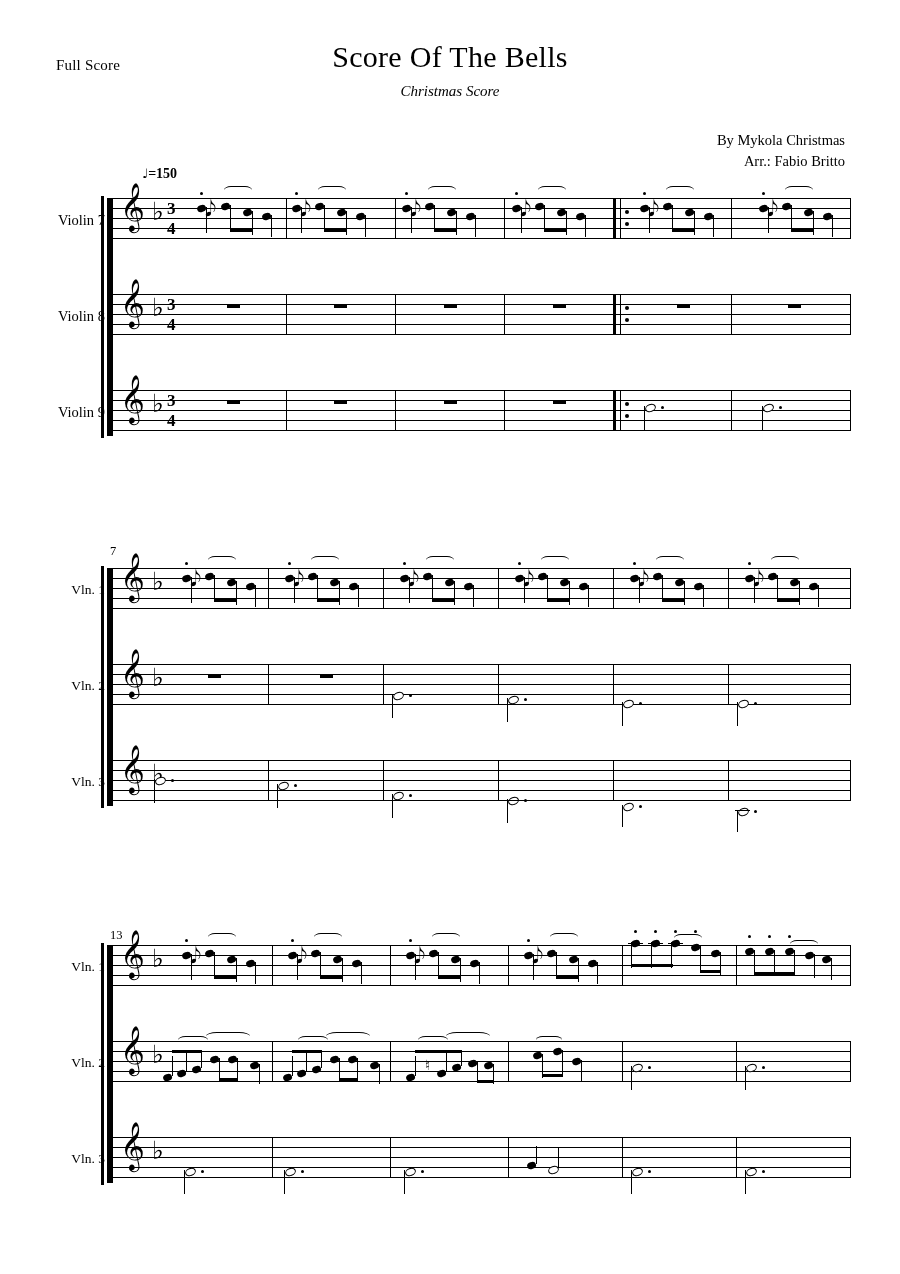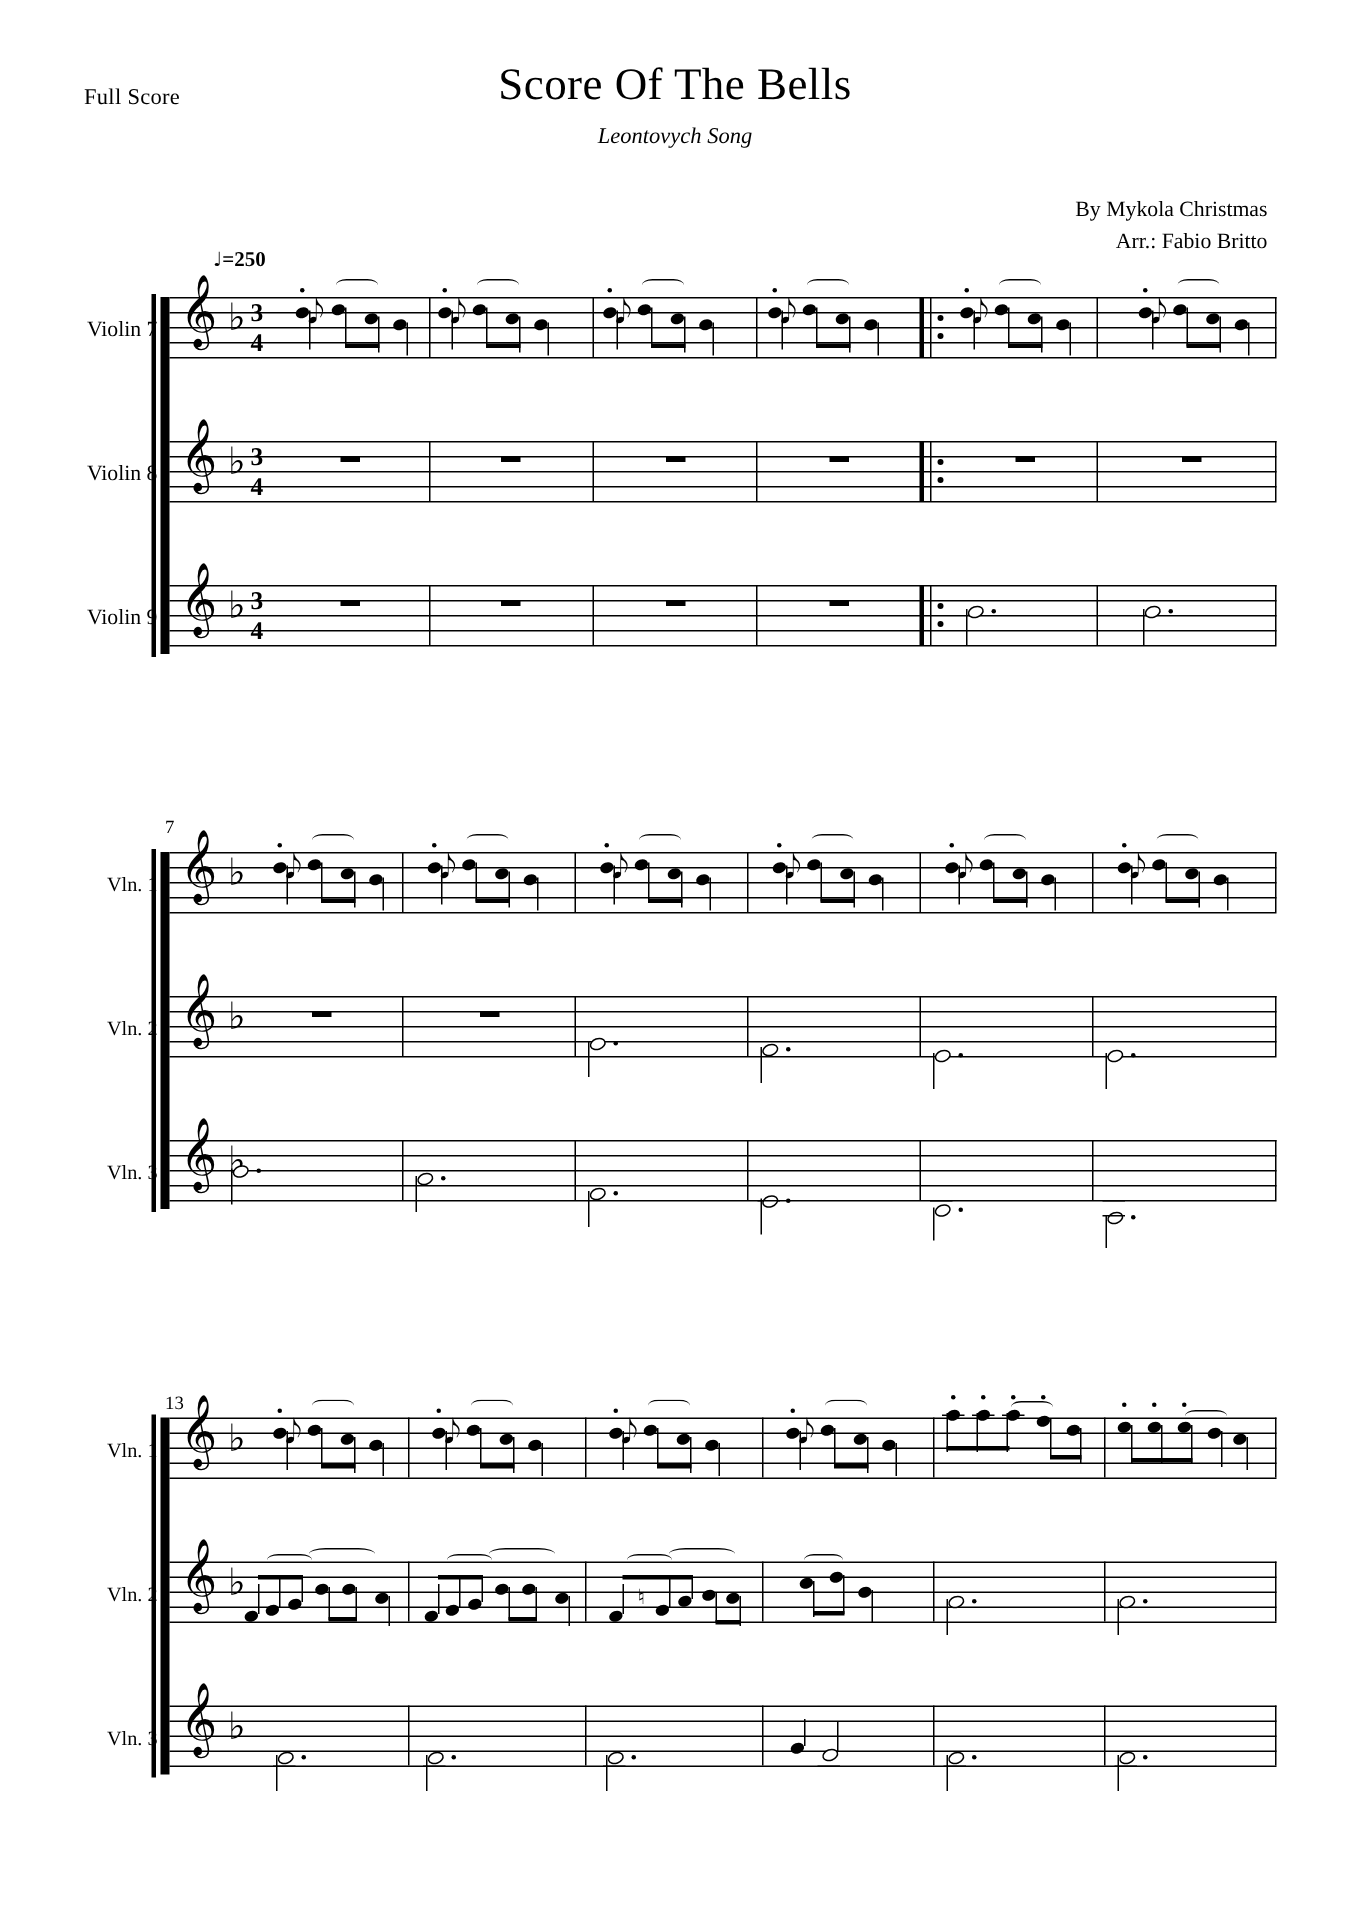--- a/index.html
+++ b/index.html
@@ -214,30 +214,30 @@
     font-size: 17px;
     line-height: 1;
     font-family: "DejaVu Sans", sans-serif;
   }
 </style>
 </head>
 <body>
 
 <div class="score-type">Full Score</div>
 <div class="title">Score Of The Bells</div>
-<div class="subtitle">Leontovych Song</div>
+<div class="subtitle">Christmas Score</div>
 <div class="composer">
   <div>By Mykola Christmas</div>
   <div>Arr.: Fabio Britto</div>
 </div>
 
 <div class="system" id="sys1" style="top:0;">
 
   <div class="tempo" style="left:142px; top:166px;">
-    <span style="font-family:'DejaVu Sans',sans-serif; font-size:13px;">♩</span><span>=250</span>
+    <span style="font-family:'DejaVu Sans',sans-serif; font-size:13px;">♩</span><span>=150</span>
   </div>
 
   <div class="sys-bracket" style="top:198px; height:238px;"></div>
   <div class="sys-bracket" style="left:101px; width:3px; top:196px; height:242px;"></div>
 
   <div class="instr-name" style="top:212px;">Violin 7</div>
   <div class="instr-name" style="top:308px;">Violin 8</div>
   <div class="instr-name" style="top:404px;">Violin 9</div>
 
   <div class="staff" style="top:198px;">

